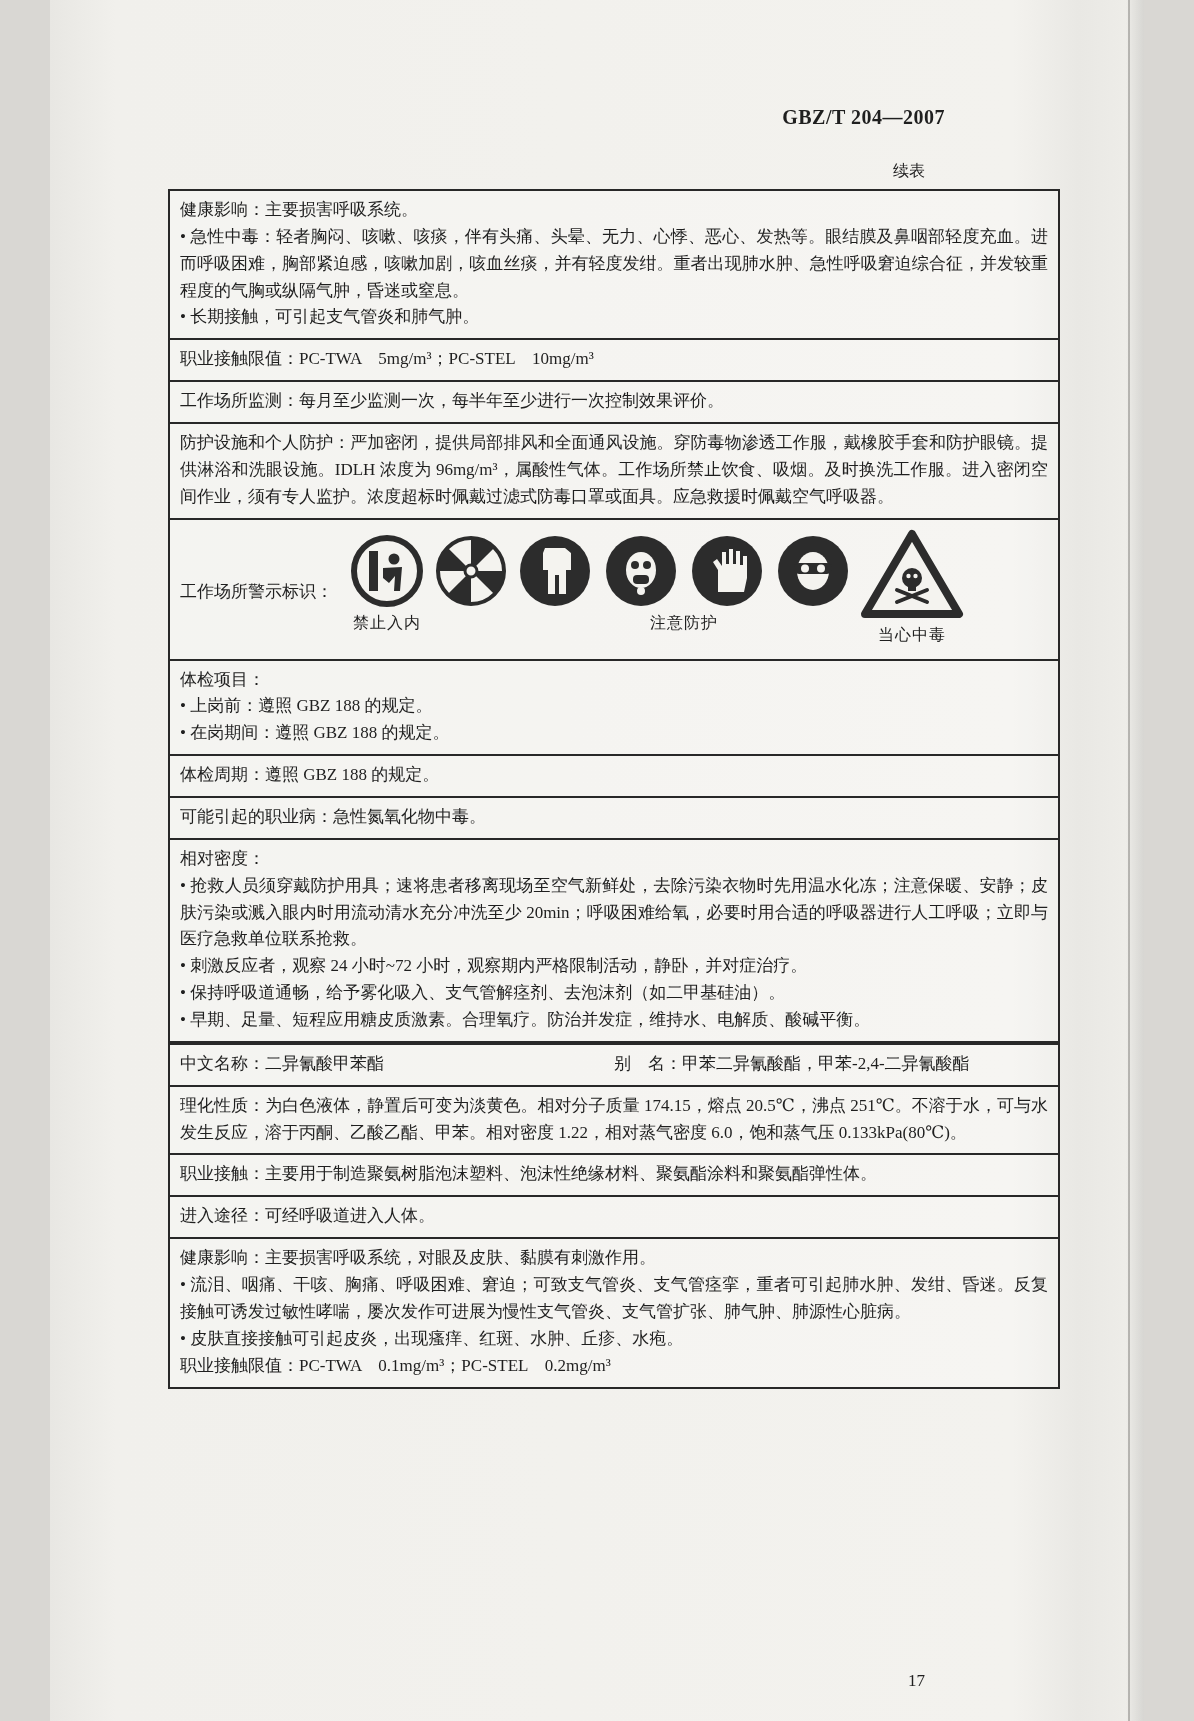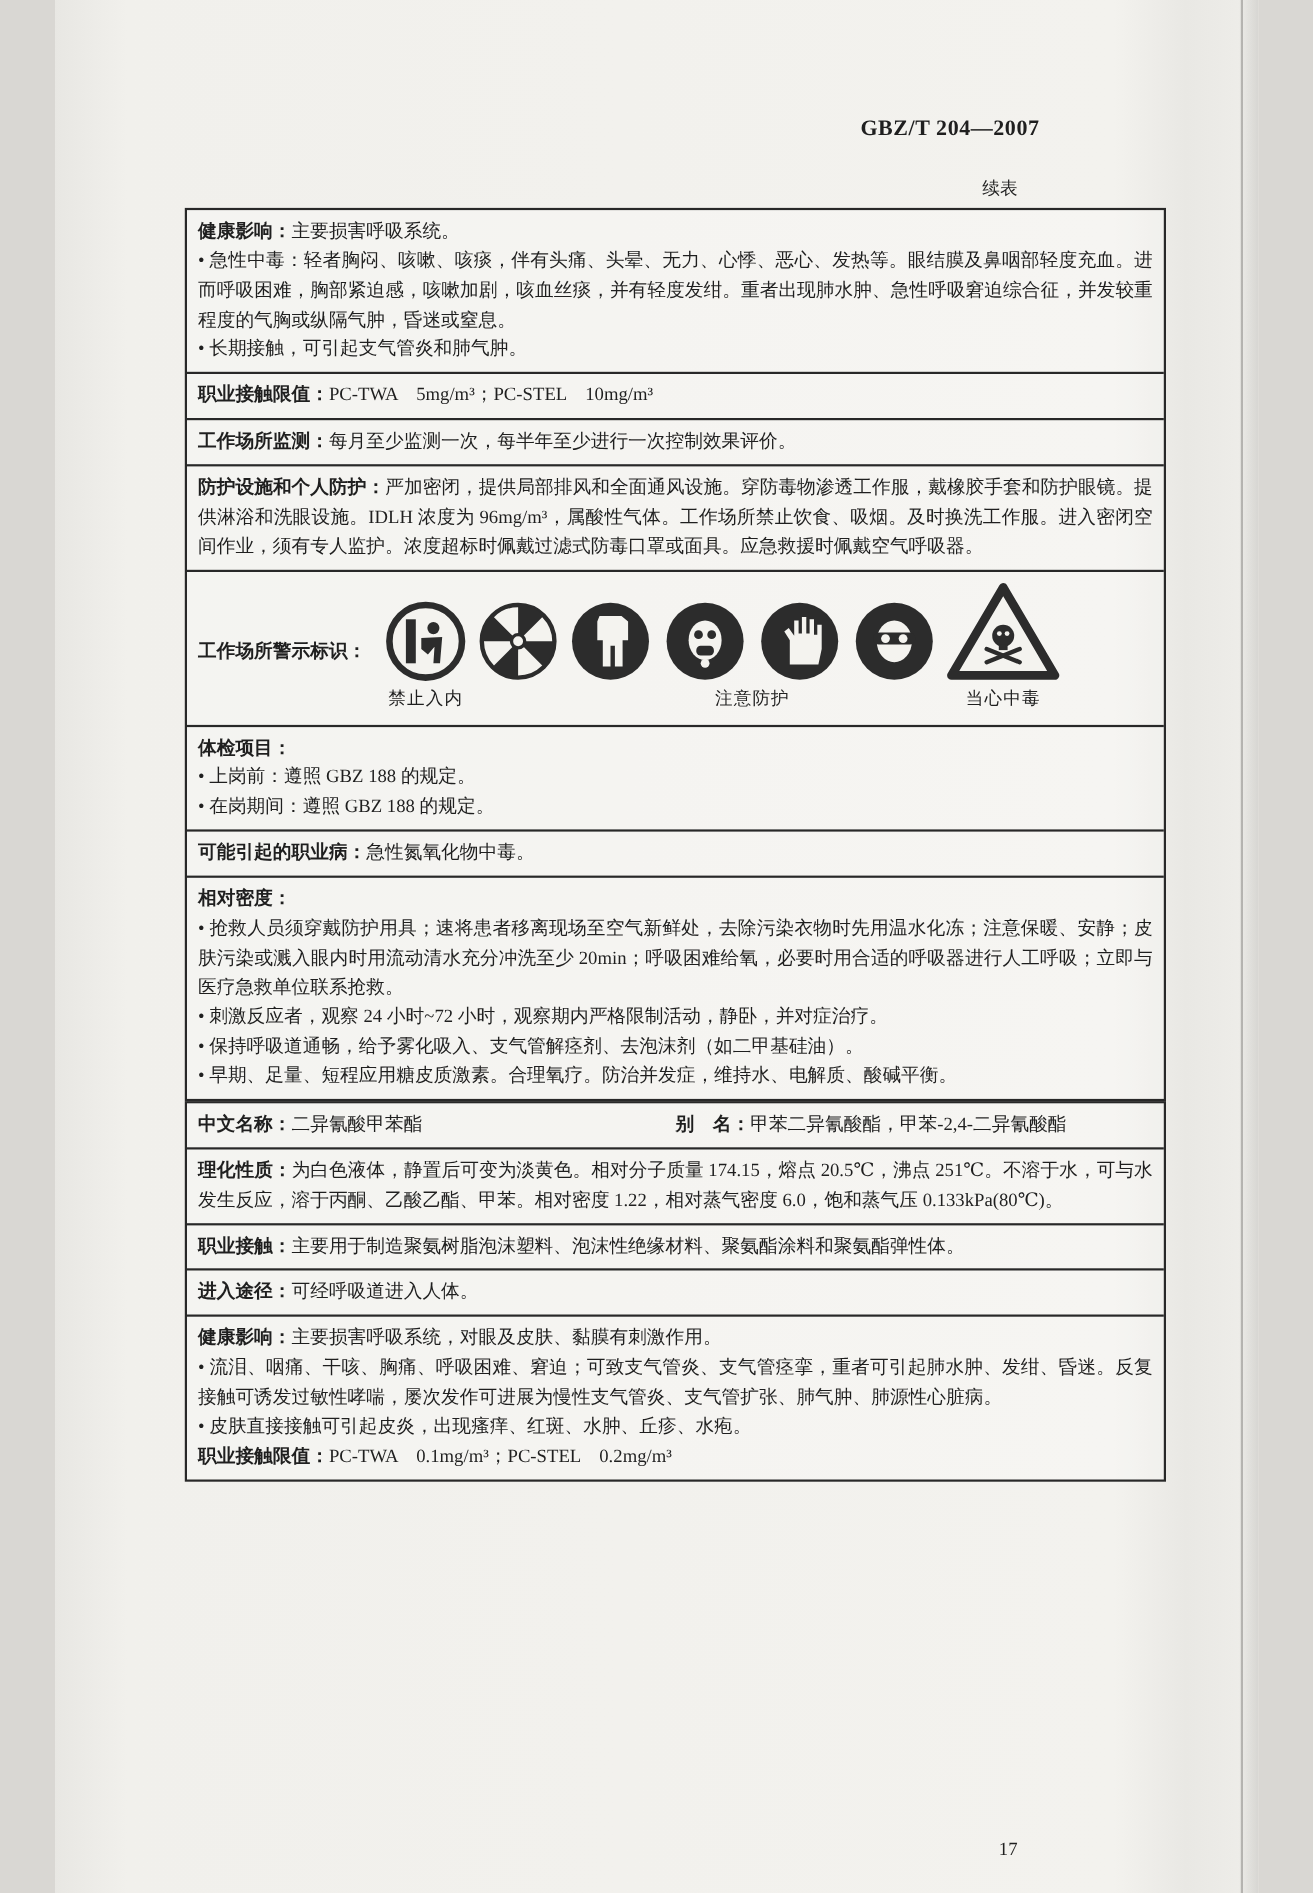--- a/index.html
+++ b/index.html
@@ -19,33 +19,33 @@
   .doc-number { position:absolute; top:106px; right:199px; font-size:20px; font-weight:bold; letter-spacing:.5px; }
   .continued  { position:absolute; top:161px; right:219px; font-size:16px;margin-left:12px; }
 
   .content { position:absolute; left:118px; top:189px; width:892px; }
 
   .htable { border:2px solid #282828; background:rgba(255,255,255,0.25); }
   .row { border-bottom:2px solid #282828; padding:6px 10px 7px; }
   .row:last-child { border-bottom:none; }
 
   .line { margin:0; font-size:17px; line-height:1.58; text-align:justify; }
-  .lbl  { font-weight:bold; }
+  .lbl  { font-weight:normal; }
   .bullet::before { content:"• "; }
 
   .two-col { display:flex; }
   .two-col .col { width:50%; padding-right:8px; text-align:left; }
 
   .section-heading { margin:26px 0 16px 2px; font-size:19px; font-weight:bold; letter-spacing:.5px; }
   .section-heading .num { margin-right:20px; }
 
   
   .warn-row { display:flex; align-items:center; padding-top:14px; padding-bottom:10px; }
   .warn-label { flex:0 0 168px; font-size:17px; }
-  .sign-strip { display:flex; align-items:flex-end; gap:10px; margin-left:2px; }
+  .sign-strip { display:flex; align-items:flex-start; gap:10px; margin-left:2px; }
   .sign-group { display:flex; flex-direction:column; align-items:center; }
   .sign-cluster { display:flex; align-items:center; gap:12px; }
   .sign { width:74px; height:74px; display:block; }
   .sign-tri { width:104px; height:92px; display:block; margin-top:-6px; }
   .caption { font-size:16px; margin-top:5px; min-height:24px; letter-spacing:1px; }
 
   .page-number { position:absolute; right:219px; bottom:30px; font-size:17px; }
 </style>
 </head>
 <body>
@@ -151,20 +151,23 @@
 
         </div>
       </div>
 
       <div class="row">
         <p class="line"><span class="lbl">体检项目：</span></p>
         <p class="line bullet">上岗前：遵照 GBZ 188 的规定。</p>
         <p class="line bullet">在岗期间：遵照 GBZ 188 的规定。</p>
       </div>
 
+      <div class="row">
+        <p class="line"><span class="lbl">体检周期：</span><span>遵照 GBZ 188 的规定。</span></p>
+      </div>
 
 
       <div class="row">
         <p class="line"><span class="lbl">可能引起的职业病：</span><span>急性氮氧化物中毒。</span></p>
       </div>
 
       <div class="row">
         <p class="line"><span class="lbl">相对密度：</span></p>
         <p class="line bullet">抢救人员须穿戴防护用具；速将患者移离现场至空气新鲜处，去除污染衣物时先用温水化冻；注意保暖、安静；皮肤污染或溅入眼内时用流动清水充分冲洗至少 20min；呼吸困难给氧，必要时用合适的呼吸器进行人工呼吸；立即与医疗急救单位联系抢救。</p>
         <p class="line bullet">刺激反应者，观察 24 小时~72 小时，观察期内严格限制活动，静卧，并对症治疗。</p>

